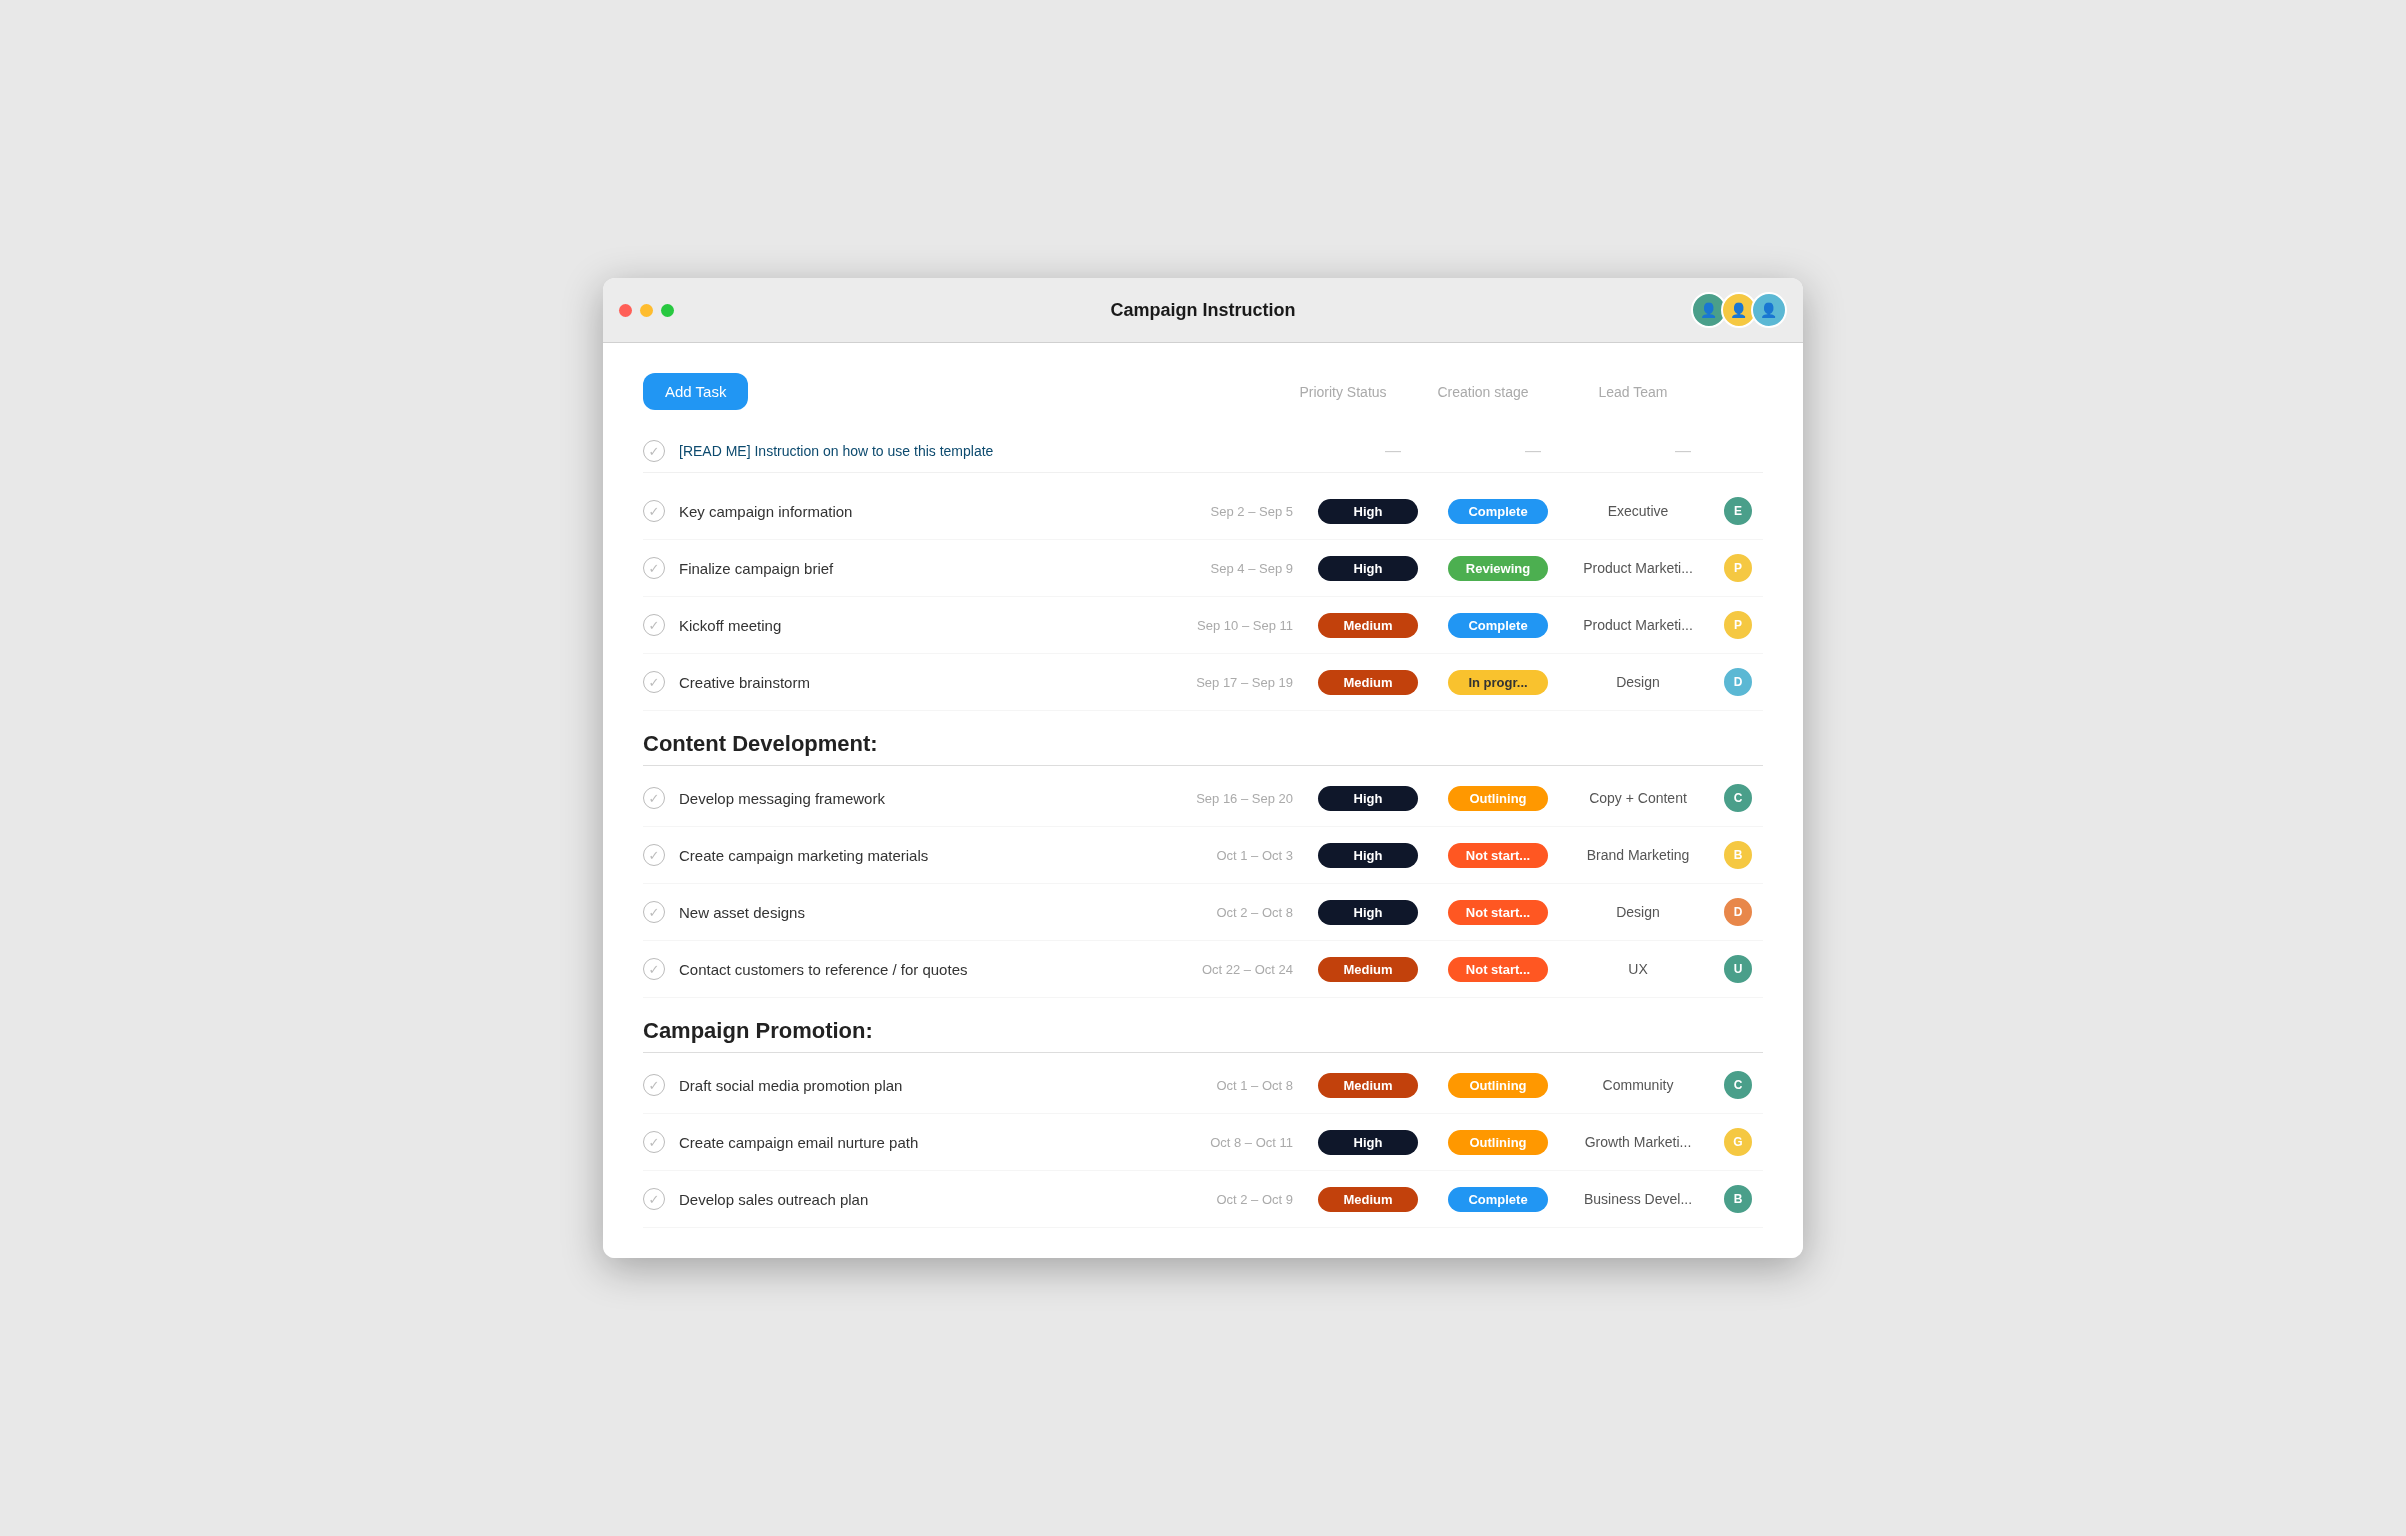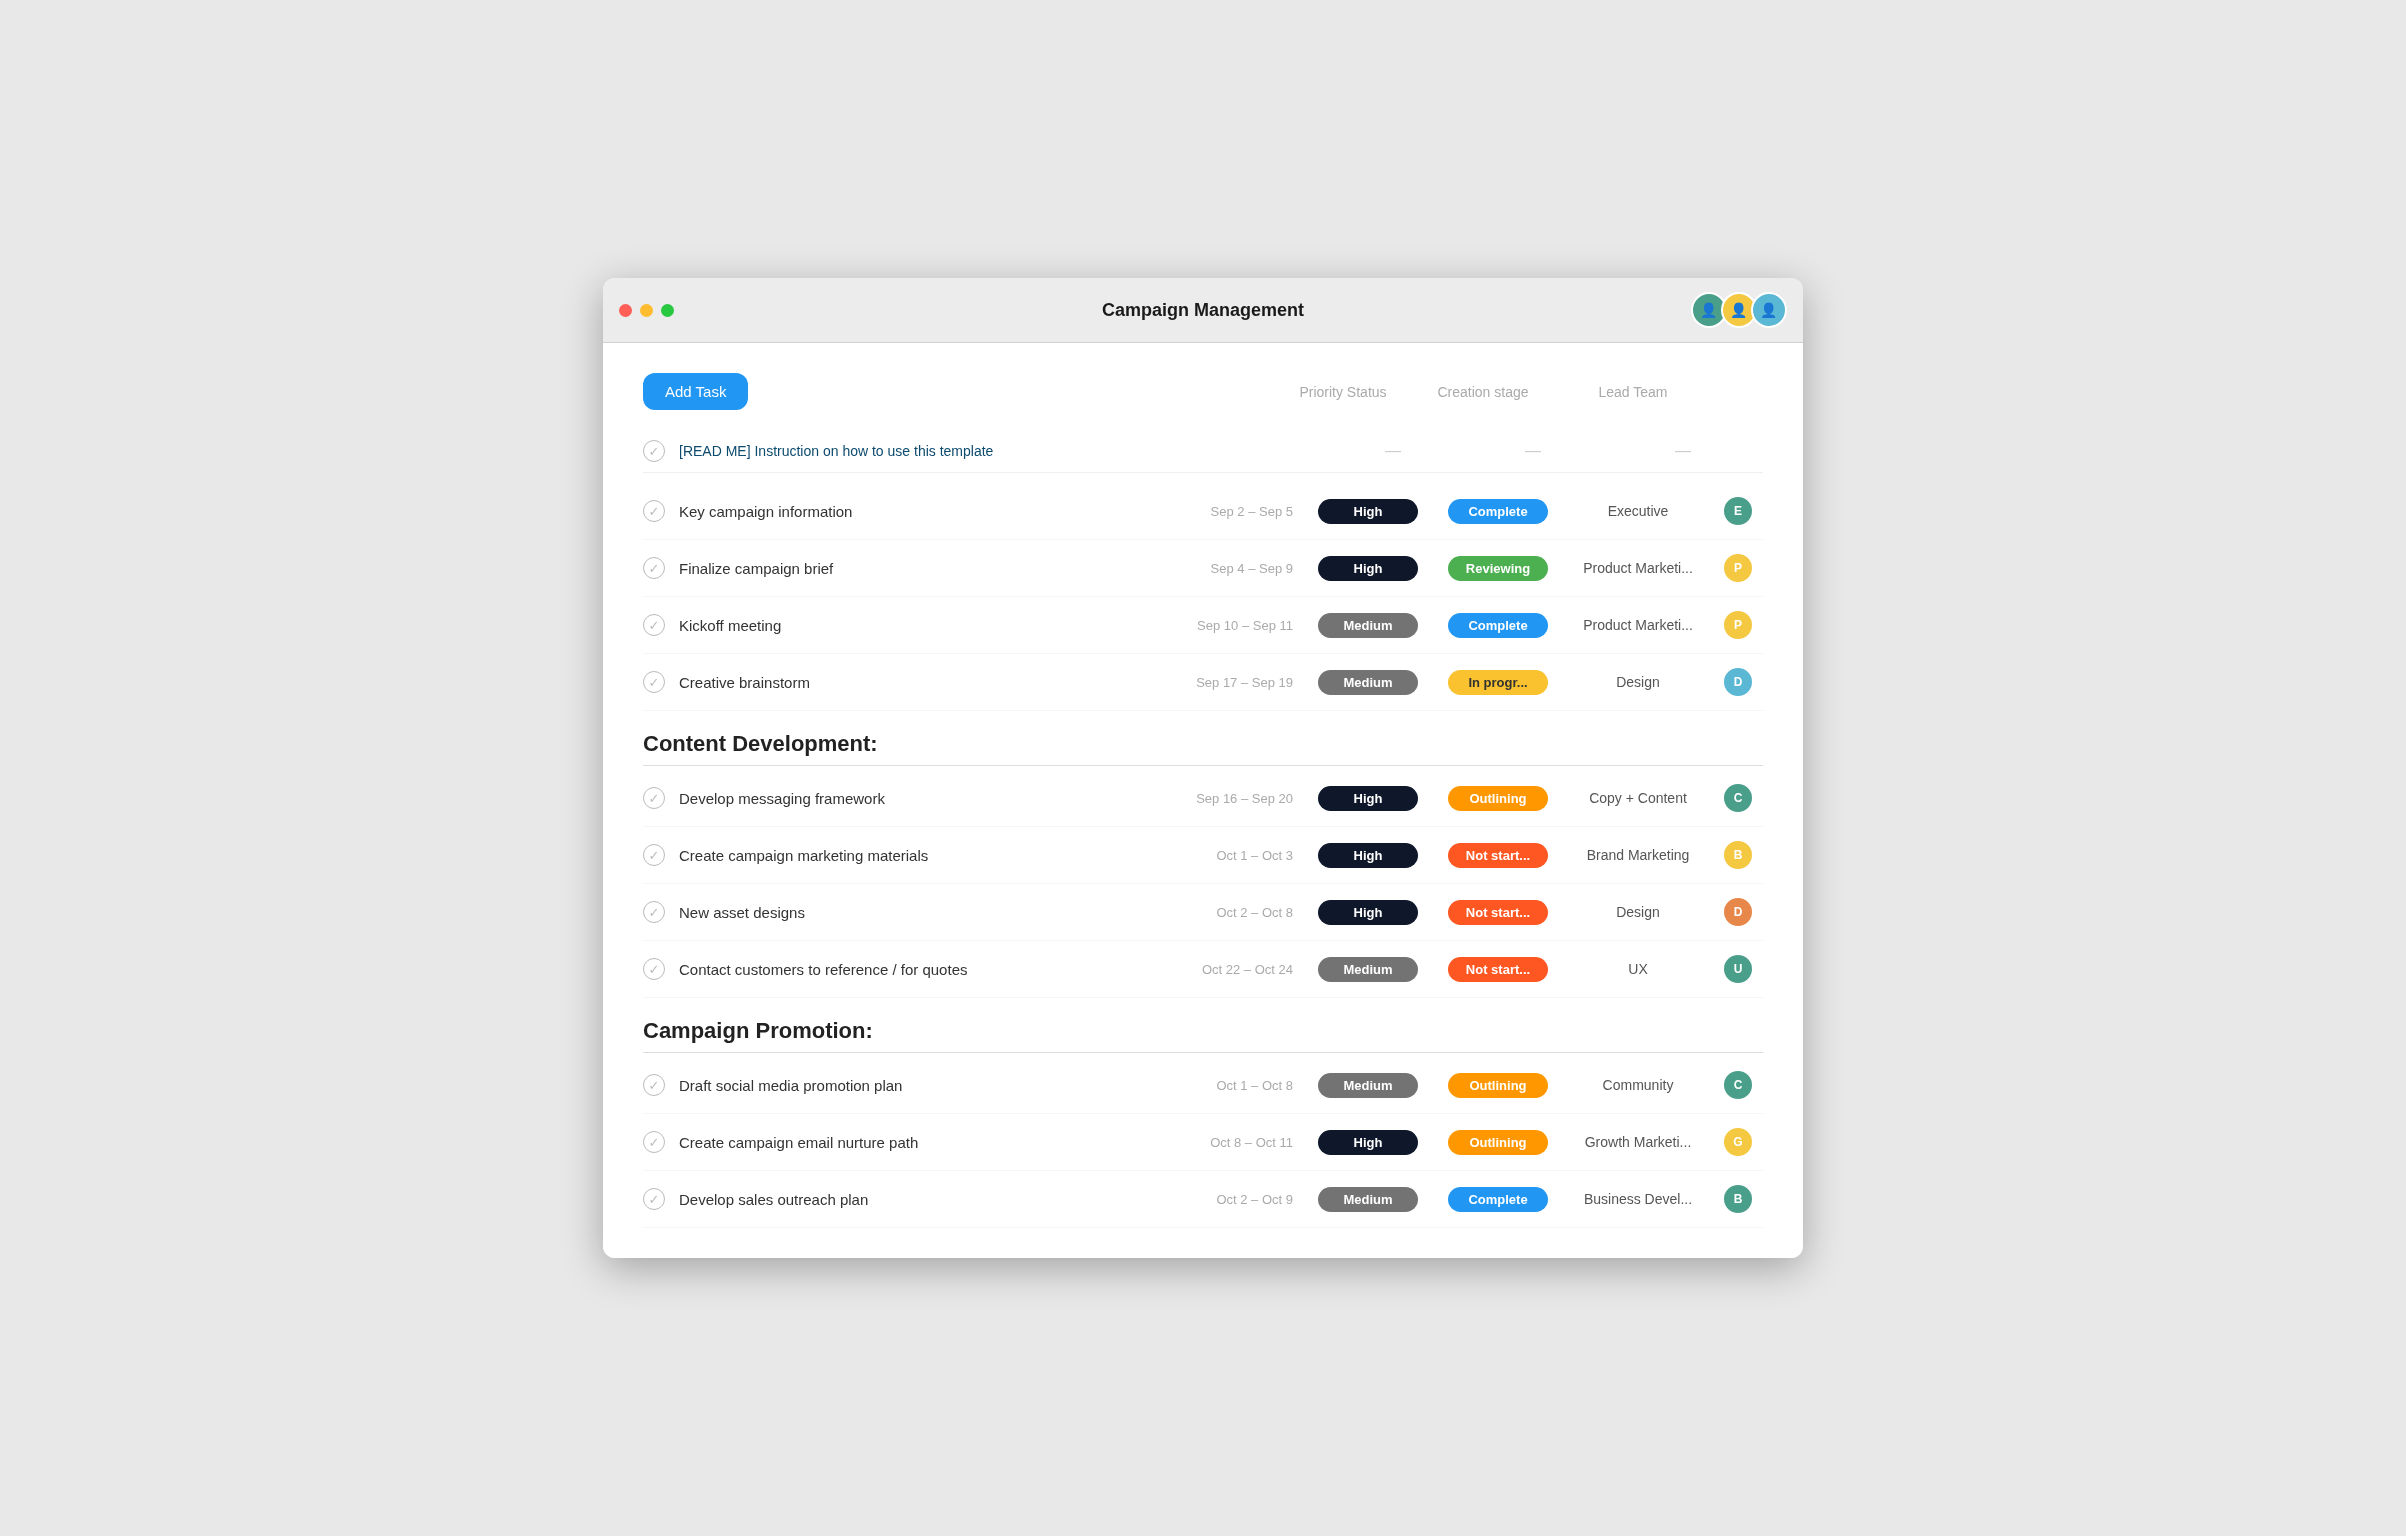--- a/index.html
+++ b/index.html
@@ -174,21 +174,21 @@
       border-radius: 20px;
       padding: 5px 16px;
       font-size: 13px;
       font-weight: 600;
       color: white;
       text-align: center;
       min-width: 100px;
       display: inline-block;
     }
     .badge-high { background: #0f172a; }
-    .badge-medium { background: #737373; }
+    .badge-medium { background: #c2410c; }
     .badge-complete { background: #2196f3; }
     .badge-reviewing { background: #4caf50; }
     .badge-inprogress { background: #f9c22e; color: #333; }
     .badge-outlining { background: #ff9800; }
     .badge-notstart { background: #ff5722; }
 
     .task-team {
       width: 150px;
       text-align: center;
       font-size: 14px;
@@ -212,21 +212,21 @@
 </head>
 <body>
 
 <div class="window">
   <div class="title-bar">
     <div class="traffic-lights">
       <div class="traffic-light tl-red"></div>
       <div class="traffic-light tl-yellow"></div>
       <div class="traffic-light tl-green"></div>
     </div>
-    <span class="window-title">Campaign Management</span>
+    <span class="window-title">Campaign Instruction</span>
     <div class="header-avatars">
       <div class="avatar avatar-1">👤</div>
       <div class="avatar avatar-2">👤</div>
       <div class="avatar avatar-3">👤</div>
     </div>
   </div>
 
   <div class="content">
     <div class="toolbar">
       <button class="add-task-btn">Add Task</button>

